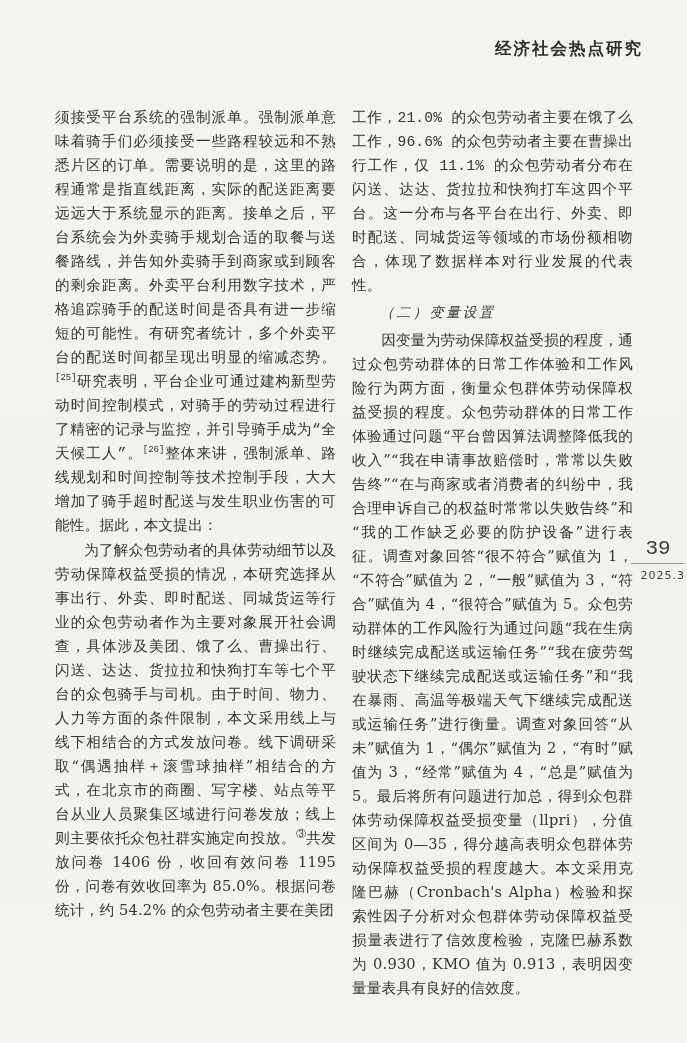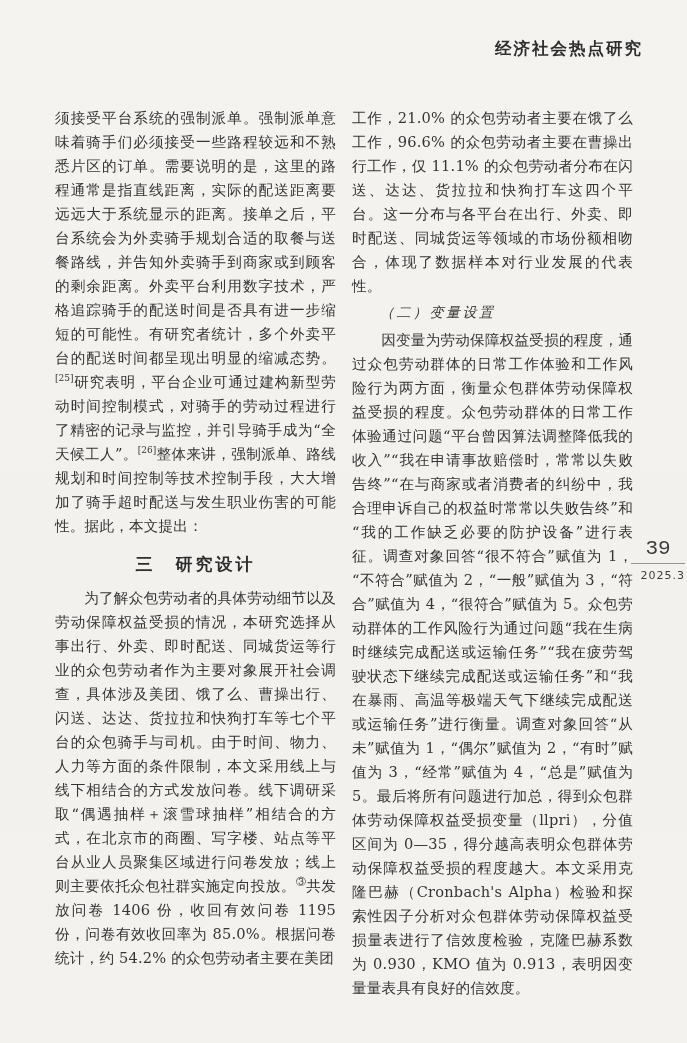--- a/index.html
+++ b/index.html
@@ -22,21 +22,21 @@
   }
   .col{width:281px;}
   p.body{
     margin:0;
     font-size:14.6px;line-height:24px;
     text-align:justify;text-justify:inter-ideograph;
     text-indent:2em;
     letter-spacing:0.2px;
     color:#343434;
   }
-  p.cont{text-indent:0;}
+  p.cont{text-indent:0;font-family:Liberation Mono, monospace;}
   sup.cite{font-size:9px;line-height:0;vertical-align:super;letter-spacing:0;}
   sup.fnmark{font-size:10px;line-height:0;vertical-align:super;letter-spacing:0;}
   .sec-heading{
     text-align:center;font-weight:bold;
     font-size:17px;letter-spacing:3px;color:#2d2d2d;
     margin:13px 0 9px 0;line-height:26px;
   }
   .subheading{
     font-size:14px;font-style:italic;letter-spacing:2.5px;
     text-indent:2em;line-height:26px;margin:1px 0 3px 0;color:#3a3a3a;
@@ -61,21 +61,20 @@
 <div class="page">
 
   <div class="running-header">经济社会热点研究</div>
 
   <div class="columns">
 
     <div class="col">
       <p class="body cont"><span>须接受平台系统的强制派单。强制派单意味着骑手们必须接受一些路程较远和不熟悉片区的订单。需要说明的是，这里的路程通常是指直线距离，实际的配送距离要远远大于系统显示的距离。接单之后，平台系统会为外卖骑手规划合适的取餐与送餐路线，并告知外卖骑手到商家或到顾客的剩余距离。外卖平台利用数字技术，严格追踪骑手的配送时间是否具有进一步缩短的可能性。有研究者统计，多个外卖平台的配送时间都呈现出明显的缩减态势。</span><sup class="cite">[25]</sup><span>研究表明，平台企业可通过建构新型劳动时间控制模式，对骑手的劳动过程进行了精密的记录与监控，并引导骑手成为“全天候工人”。</span><sup class="cite">[26]</sup><span>整体来讲，强制派单、路线规划和时间控制等技术控制手段，大大增加了骑手超时配送与发生职业伤害的可能性。据此，本文提出：</span></p>
 
 
-      <div class="sec-heading">三　研究设计</div>
 
 
       <p class="body"><span>为了解众包劳动者的具体劳动细节以及劳动保障权益受损的情况，本研究选择从事出行、外卖、即时配送、同城货运等行业的众包劳动者作为主要对象展开社会调查，具体涉及美团、饿了么、曹操出行、闪送、达达、货拉拉和快狗打车等七个平台的众包骑手与司机。由于时间、物力、人力等方面的条件限制，本文采用线上与线下相结合的方式发放问卷。线下调研采取“偶遇抽样＋滚雪球抽样”相结合的方式，在北京市的商圈、写字楼、站点等平台从业人员聚集区域进行问卷发放；线上则主要依托众包社群实施定向投放。</span><sup class="fnmark">③</sup><span>共发放问卷 1406 份，收回有效问卷 1195 份，问卷有效收回率为 85.0%。根据问卷统计，约 54.2% 的众包劳动者主要在美团</span></p>
     </div>
 
     <div class="col">
       <p class="body cont">工作，21.0% 的众包劳动者主要在饿了么工作，96.6% 的众包劳动者主要在曹操出行工作，仅 11.1% 的众包劳动者分布在闪送、达达、货拉拉和快狗打车这四个平台。这一分布与各平台在出行、外卖、即时配送、同城货运等领域的市场份额相吻合，体现了数据样本对行业发展的代表性。</p>
 
       <div class="subheading">（二）变量设置</div>
 

